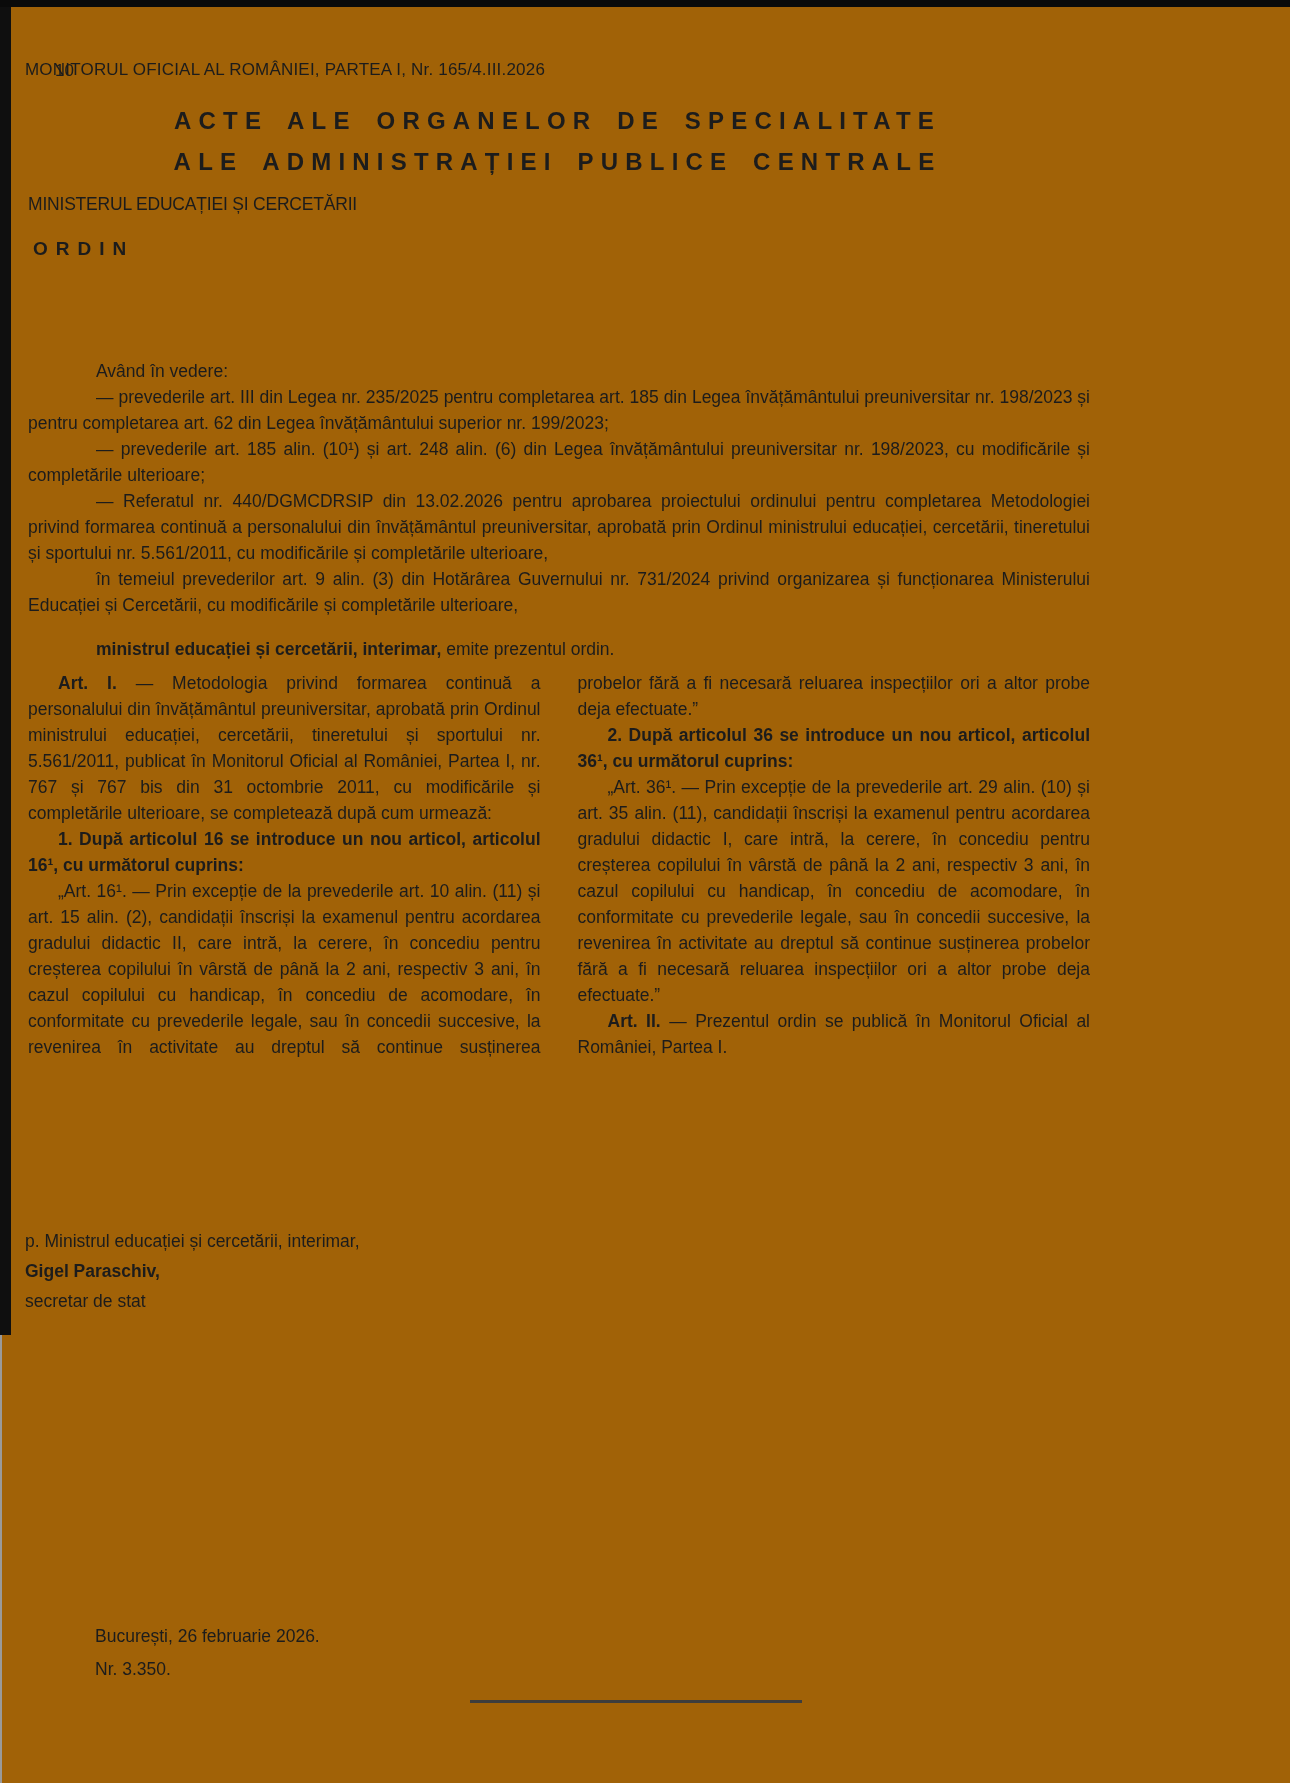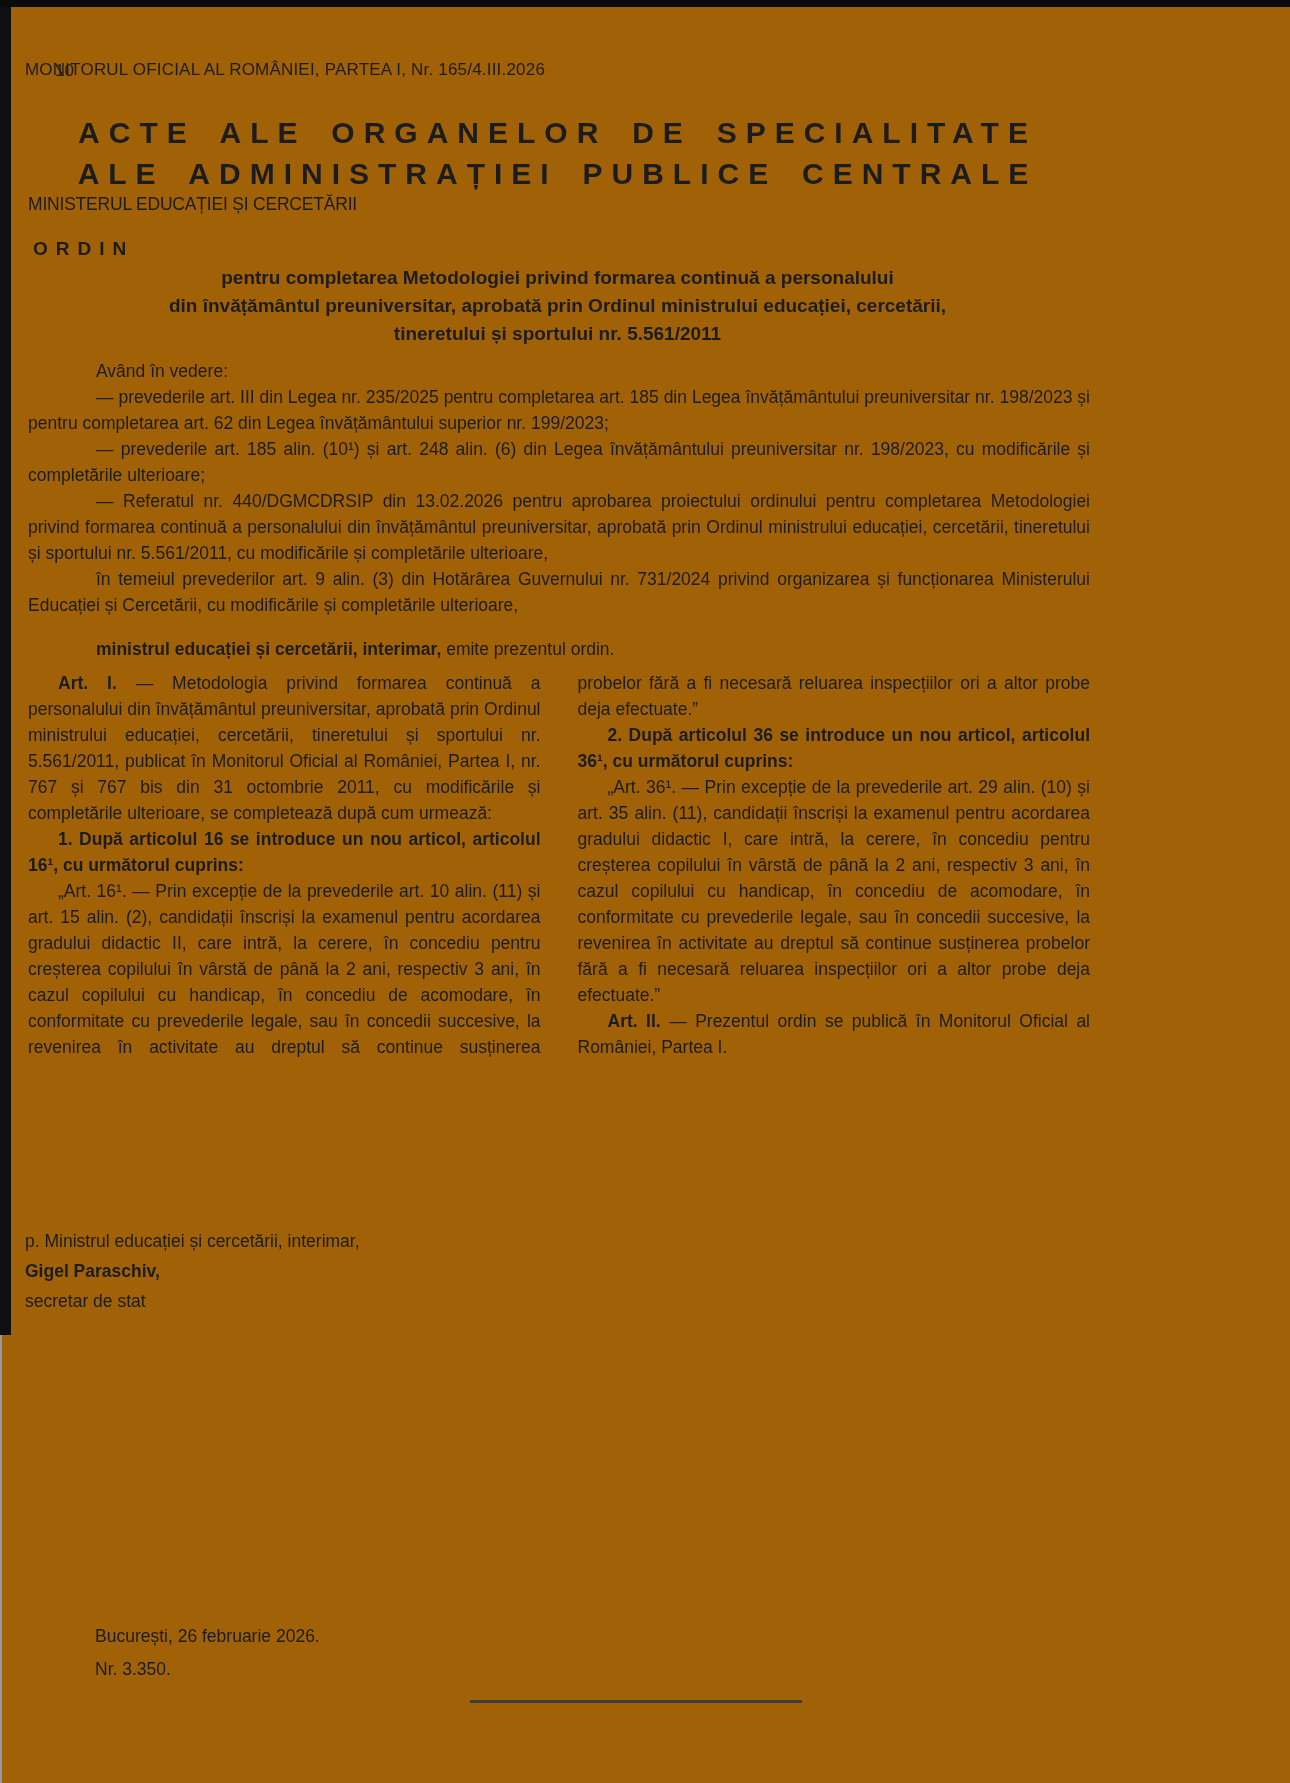--- a/index.html
+++ b/index.html
@@ -14,22 +14,22 @@
   
   .top-edge { position:absolute; top:0; left:0; width:1290px; height:7px; background:#0a0a0a; }
   .left-hairline { position:absolute; top:0; left:0; width:2px; height:1783px; background:#9a9a9a; }
   .left-edge { position:absolute; top:0; left:0; width:11px; height:1335px; background:#0f0f0f; }
 
   .running-head { position:absolute; top:60px; left:25px; width:1065px; font-size:17px; }
   .page-number { position:absolute; left:30px; top:1px; }
   .header-text { text-align:left; letter-spacing:0.2px; }
 
   .acts-title {
-    position:absolute; top:112px; left:25px; width:1065px;
-    text-align:center; font-weight:bold; font-size:30px;
+    position:absolute; top:100px; left:25px; width:1065px;
+    text-align:center; font-weight:bold; font-size:24px;
     letter-spacing:0.30em; word-spacing:0.25em; line-height:41px; white-space:nowrap;
   }
   .issuer { position:absolute; top:194px; left:28px; font-size:17.5px; letter-spacing:-0.2px;text-align:center; }
 
   .order-kind {
     position:absolute; top:238px; left:25px; width:1065px;
     text-align:left; font-weight:bold; font-size:19px;
     letter-spacing:0.42em; text-indent:0.42em;
   }
   .order-title {
@@ -81,25 +81,20 @@
 
   <div class="acts-title">
     <div>ACTE ALE ORGANELOR DE SPECIALITATE</div>
     <div>ALE ADMINISTRAȚIEI PUBLICE CENTRALE</div>
   </div>
 
   <div class="issuer">MINISTERUL EDUCAȚIEI ȘI CERCETĂRII</div>
 
   <div class="order-kind">ORDIN</div>
 
-  <div class="order-title">
-    <div>pentru completarea Metodologiei privind formarea continuă a personalului</div>
-    <div>din învățământul preuniversitar, aprobată prin Ordinul ministrului educației, cercetării,</div>
-    <div>tineretului și sportului nr. 5.561/2011</div>
-  </div>
 
   <div class="preamble">
     <p>Având în vedere:</p>
     <p>— prevederile art. III din Legea nr. 235/2025 pentru completarea art. 185 din Legea învățământului preuniversitar nr. 198/2023 și pentru completarea art. 62 din Legea învățământului superior nr. 199/2023;</p>
     <p>— prevederile art. 185 alin. (10¹) și art. 248 alin. (6) din Legea învățământului preuniversitar nr. 198/2023, cu modificările și completările ulterioare;</p>
     <p>— Referatul nr. 440/DGMCDRSIP din 13.02.2026 pentru aprobarea proiectului ordinului pentru completarea Metodologiei privind formarea continuă a personalului din învățământul preuniversitar, aprobată prin Ordinul ministrului educației, cercetării, tineretului și sportului nr. 5.561/2011, cu modificările și completările ulterioare,</p>
     <p>în temeiul prevederilor art. 9 alin. (3) din Hotărârea Guvernului nr. 731/2024 privind organizarea și funcționarea Ministerului Educației și Cercetării, cu modificările și completările ulterioare,</p>
     <p class="enacting"><b>ministrul educației și cercetării, interimar,</b><span> emite prezentul ordin.</span></p>
   </div>
 

